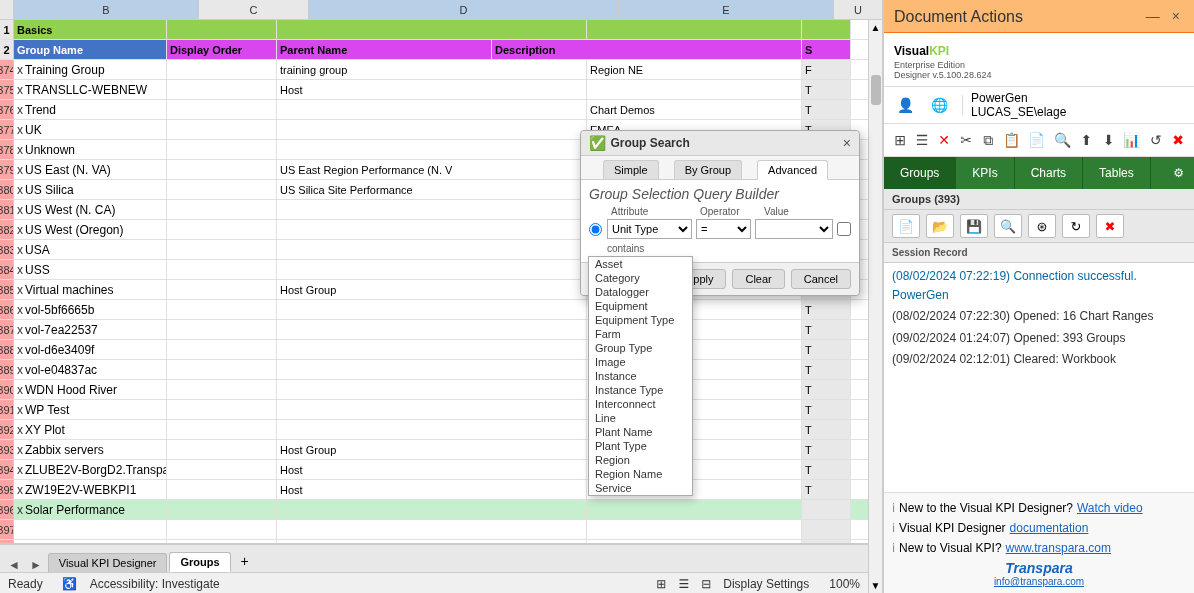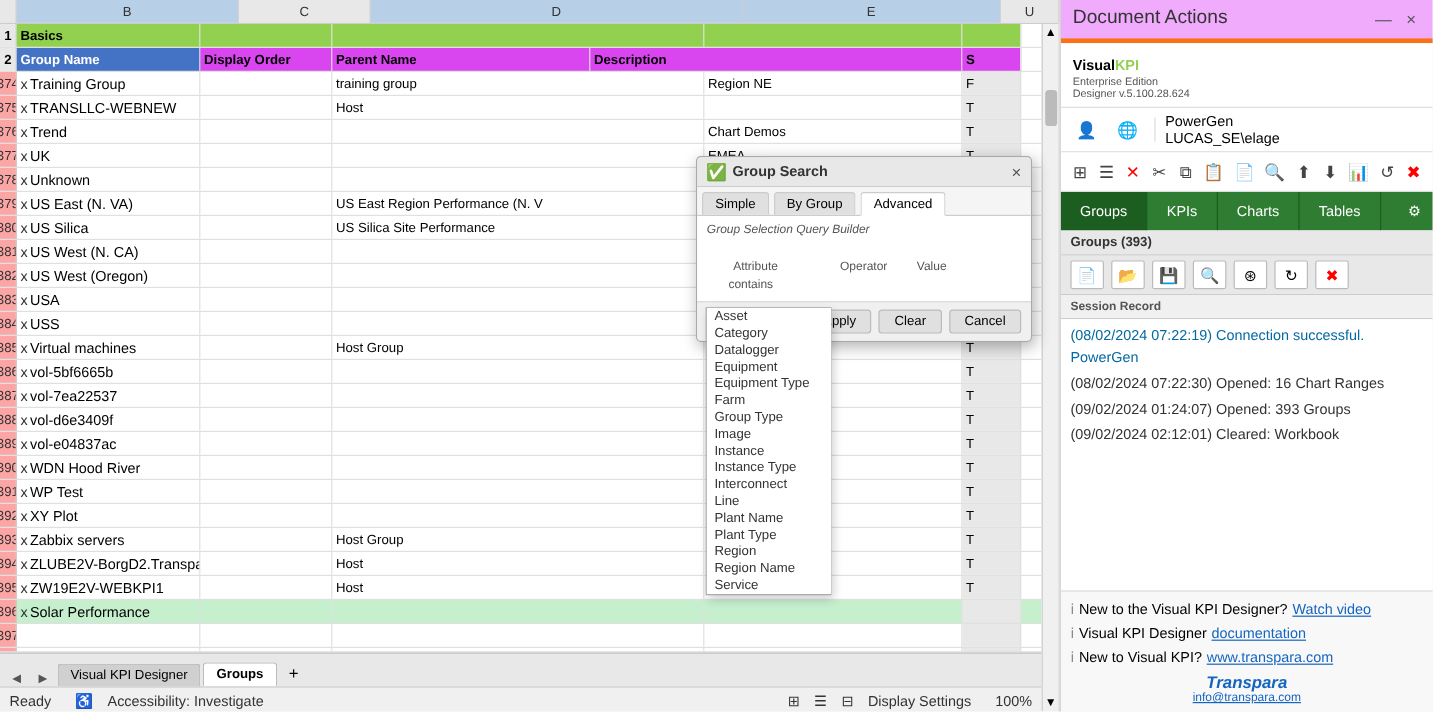--- a/index.html
+++ b/index.html
@@ -132,25 +132,25 @@
       height: 593px;
       background: #f8f8f8;
       display: flex;
       flex-direction: column;
       border-left: 1px solid #ccc;
       overflow: hidden;
     }
 
     .panel-header {
       display: flex;
-      align-items: flex-start;
+      align-items: flex-end;
       justify-content: space-between;
       padding: 6px 10px;
-      background: #f0abfc;
-      border-bottom: 4px solid #f97316;
+      background: #fdba74;
+      border-bottom: 1px solid #f97316;
     }
     .panel-title {
       font-size: 16px;
       font-weight: 300;
       color: #333;
     }
     .panel-controls {
       display: flex;
       gap: 4px;
     }
@@ -341,22 +341,22 @@
       gap: 4px;
     }
     .modal-icon { color: #92d050; font-size: 14px; }
     .modal-title { font-size: 12px; font-weight: bold; color: #333; }
     .modal-close { cursor: pointer; font-size: 14px; color: #555; }
 
     .modal-tabs {
       display: flex;
       border-bottom: 1px solid #ccc;
       background: #f5f5f5;
-      padding: 4px 6px 0 4px;
-      gap: 4px;
+      padding: 4px 6px 0 22px;
+      gap: 15px;
     }
     .modal-tab {
       padding: 3px 10px;
       font-size: 11px;
       cursor: pointer;
       border: 1px solid #ccc;
       border-bottom: none;
       background: #e0e0e0;
       border-radius: 3px 3px 0 0;
     }
@@ -364,23 +364,23 @@
       background: #fff;
       border-bottom: 1px solid #fff;
       margin-bottom: -1px;
     }
 
     .modal-body {
       padding: 6px 8px;
       background: #fff;
     }
     .query-builder-label {
-      font-size: 10px;
+      font-size: 14px;
       color: #555;
-      margin-bottom: 20px;
+      margin-bottom: 4px;
       font-style: italic;
     }
     .attr-row {
       display: flex;
       gap: 4px;
       margin-bottom: 4px;
       align-items: center;
     }
     .attr-header {
       display: flex;
@@ -856,20 +856,35 @@
     <div class="modal-tab">By Group</div>
     <div class="modal-tab active">Advanced</div>
   </div>
   <div class="modal-body">
     <div class="query-builder-label">Group Selection Query Builder</div>
     <div class="attr-header">
       <div style="width:18px;"></div>
       <div class="attr-label attr">Attribute</div>
       <div class="attr-label op">Operator</div>
       <div class="attr-label val">Value</div>
+    </div>
+    <div class="attr-row">
+      <div class="radio-cell">
+        <input type="radio" checked="" style="">
+      </div>
+      <select class="modal-select attr-sel">
+        <option>Unit Type</option>
+      </select>
+      <select class="modal-select op-sel">
+        <option>=</option>
+      </select>
+      <select class="modal-select val-sel">
+        <option></option>
+      </select>
+      <input type="checkbox" class="modal-checkbox" style="">
     </div>
     <div style="font-size:10px;color:#555;margin:4px 0 2px 18px;">contains</div>
   </div>
   <div class="modal-footer">
     <button class="modal-btn">Apply</button>
     <button class="modal-btn">Clear</button>
     <button class="modal-btn">Cancel</button>
   </div>
 </div>
 

